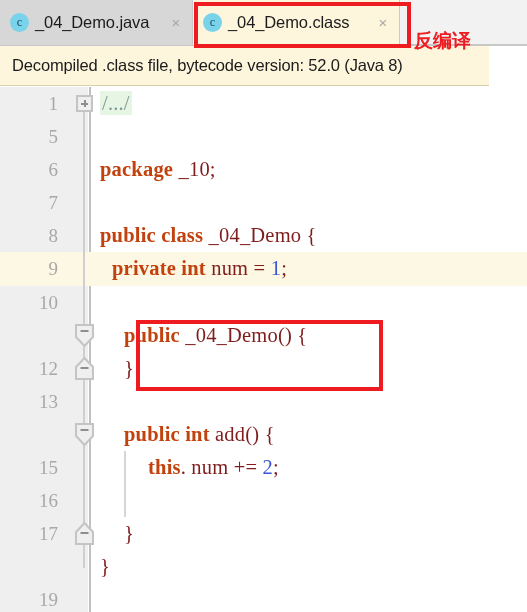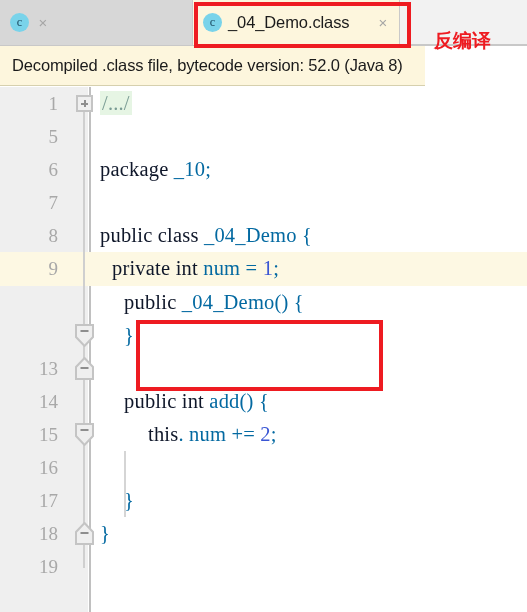--- a/index.html
+++ b/index.html
@@ -102,28 +102,27 @@
   .annot-text {
     position: absolute;
     left: 414px; top: 28px;
     color: #ee1b21;
     font-size: 19px;
     font-weight: bold;
     font-family: Liberation Sans, sans-serif;
     letter-spacing: 0px;
     white-space: nowrap;
     z-index: 7;
-    margin-left: 20px;
   }
 
   
   .banner {
     position: absolute;
     left: 0; top: 46px;
-    width: 425px; height: 40px;
+    width: 489px; height: 40px;
     background: #fdf6dd;
     border-bottom: 1px solid #d6d0ae;
     box-sizing: border-box;
     display: flex;
     align-items: center;
     padding-left: 12px;
     font-size: 16.5px;
     color: #1b1b1b;
     letter-spacing: -0.15px;
   }
@@ -176,23 +175,23 @@
   .code {
     position: absolute;
     left: 100px; top: 0;
     line-height: 33.1px;
     font-family: "Liberation Serif", serif;
     font-size: 20.5px;
     color: #1a1a1a;
     white-space: pre;
     letter-spacing: 0.2px;
   }
-  .kw { color: #0f172a; font-weight: normal; }
+  .kw { color: #c2410c; font-weight: bold; }
   .num { color: #3a56d4; }
-  .plain { color: #0369a1; }
+  .plain { color: #7f1d1d; }
   .fold-comment {
     background: #e6f5e4;
     color: #7a9c94;
     padding: 1px 2px;
   }
 
   
   .fold-stripe {
     position: absolute;
     left: 83px; top: 0;
@@ -249,20 +248,21 @@
 </style>
 </head>
 <body>
 
 <div id="app">
 
   <div class="tabbar">
 
     <div class="tab inactive">
       <span class="tab-icon">c</span>
+      <span class="tab-label">_04_Demo.java</span>
       <span class="tab-close">×</span>
     </div>
 
     <div class="tab active">
       <span class="tab-icon">c</span>
       <span class="tab-label">_04_Demo.class</span>
       <span class="tab-close">×</span>
     </div>
 
     <div class="tabbar-filler"></div>
@@ -298,46 +298,49 @@
         </div>
         <div class="row">
           <div class="lineno">8</div>
           <div class="code" style="left: 100px;"><span class="kw">public class</span><span class="plain"> _04_Demo {</span></div>
         </div>
         <div class="row caret">
           <div class="lineno">9</div>
           <div class="code" style="left: 112px;"><span class="kw">private int</span><span class="plain"> num = </span><span class="num">1</span><span class="plain">;</span></div>
         </div>
         <div class="row">
+          <div class="lineno">10</div>
+          <div class="code" style="left: 100px;"></div>
+        </div>
+        <div class="row">
           <div class="code" style="left: 124px;"><span class="kw">public</span><span class="plain"> _04_Demo() {</span></div>
         </div>
         <div class="row">
+          <div class="lineno">12</div>
           <div class="code" style="left: 124px;"><span class="plain">}</span></div>
         </div>
         <div class="row">
           <div class="lineno">13</div>
           <div class="code" style="left: 100px;"></div>
         </div>
         <div class="row">
-          <div class="lineno">14</div>
           <div class="code" style="left: 124px;"><span class="kw">public int</span><span class="plain"> add() {</span></div>
         </div>
         <div class="row">
           <div class="lineno">15</div>
           <div class="code" style="left: 148px;"><span class="kw">this</span><span class="plain">. num += </span><span class="num">2</span><span class="plain">;</span></div>
         </div>
         <div class="row">
           <div class="lineno">16</div>
         </div>
         <div class="row">
           <div class="lineno">17</div>
           <div class="code" style="left: 124px;"><span class="plain">}</span></div>
         </div>
         <div class="row">
-          <div class="lineno">18</div>
           <div class="code" style="left: 100px;"><span class="plain">}</span></div>
         </div>
         <div class="row">
           <div class="lineno">19</div>
           <div class="code" style="left: 100px;"></div>
         </div>
       </div>
 
     <div id="fold-layer">
         <div class="fold-stripe" style="top: 24px; height: 457.4px;"></div>

